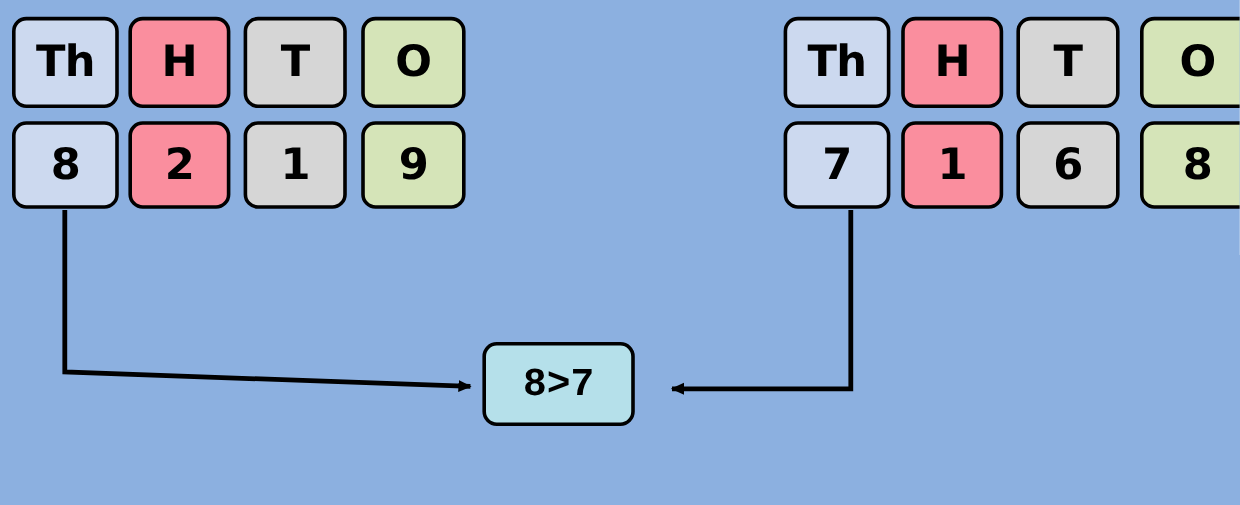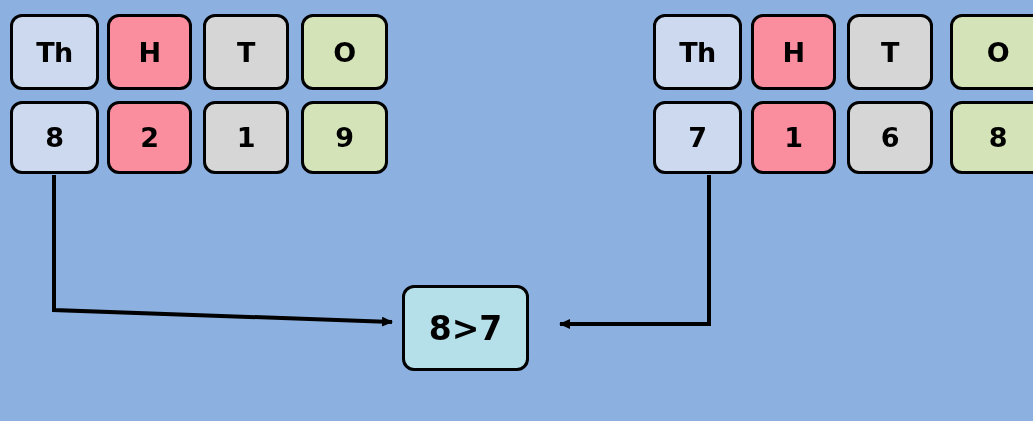--- a/index.html
+++ b/index.html
@@ -26,21 +26,21 @@
   }
   .cell {
     position: absolute;
     box-sizing: border-box;
     border: 3px solid #000000;
     border-radius: 12px;
     display: flex;
     align-items: center;
     justify-content: center;
     font-weight: bold;
-    font-size: 27px;
+    font-size: 36px;
     color: #000000;
     line-height: 1;
     letter-spacing: -0.5px;
   }
   .cell.blue  { background: #ccd9ef; }
   .cell.pink  { background: #fa8e9e; }
   .cell.gray  { background: #d6d6d6; }
   .cell.green { background: #d5e4b8; }
 
   .compare-box {
@@ -103,15 +103,15 @@
     <div class="cell pink" style="left:751px; top:14px; width:85px; height:76px;">H</div>
     <div class="cell gray" style="left:847px; top:14px; width:86px; height:76px;">T</div>
     <div class="cell green" style="left:950px; top:14px; width:96px; height:76px;">O</div>
 
     <div class="cell blue" style="left:653px; top:101px; width:89px; height:73px;">7</div>
     <div class="cell pink" style="left:751px; top:101px; width:85px; height:73px;">1</div>
     <div class="cell gray" style="left:847px; top:101px; width:86px; height:73px;">6</div>
     <div class="cell green" style="left:950px; top:101px; width:96px; height:73px;">8</div>
   </div>
 
-  <div class="compare-box" style="left:402px; top:285px; width:127px; height:86px;">8&gt;7</div>
+  <div class="compare-box" style="left:402px; top:285px; width:127px; height:70px;font-family:Liberation Mono, monospace;">8&gt;7</div>
 
 </div>
 
 </body></html>

